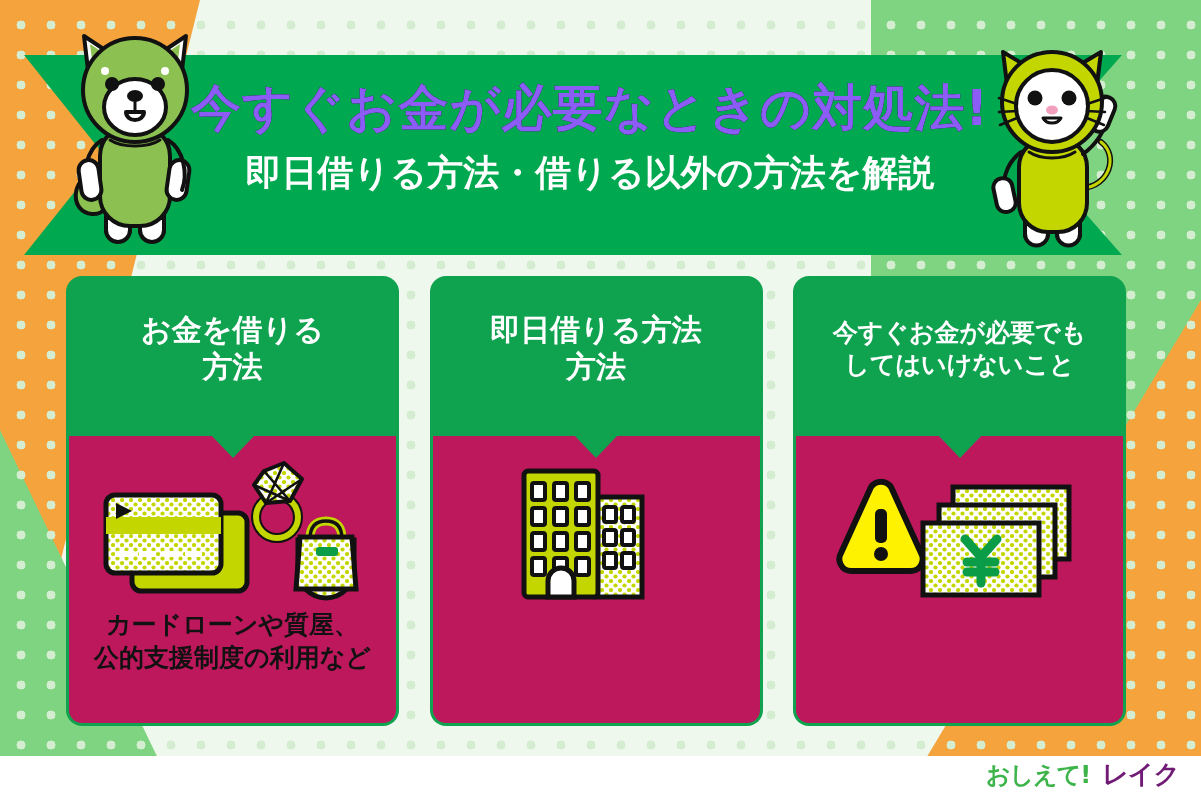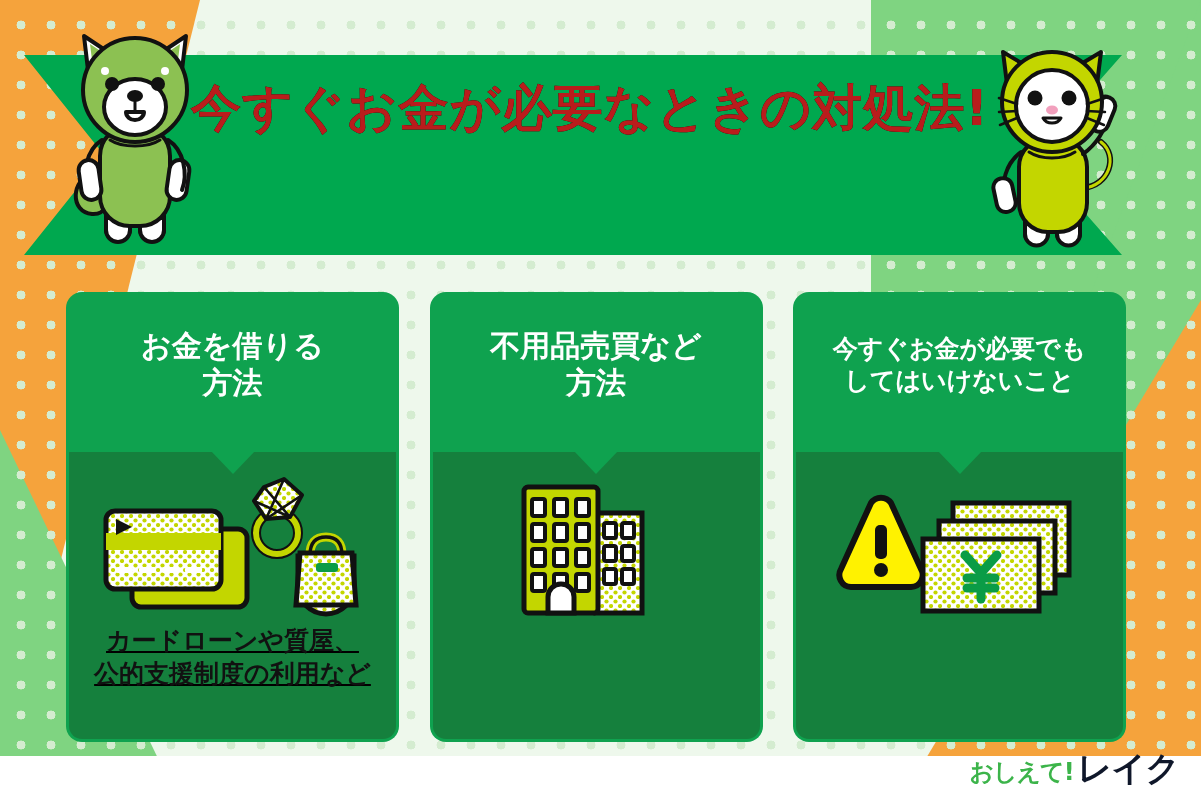--- a/index.html
+++ b/index.html
@@ -61,21 +61,21 @@
   .banner {
     position:absolute; left:24px; top:55px; width:1155px; height:200px;
     background:#00a84f;
     clip-path:polygon(0 0, 1098px 0, 1010px 100px, 1098px 200px, 0 200px, 80px 100px);
     z-index:4;
   }
   .banner-title {
     position:absolute; left:0; right:0; top:28px;
     text-align:center;
     font-size:50px; font-weight:bold;
-    color:#b91c1c;
+    color:#8b5cf6;
     letter-spacing:1px;
     line-height:1;
     z-index:6;
     text-shadow:0 0 0 #000;
   }
   .banner-sub {
     position:absolute; left:0; right:0; top:100px;
     text-align:center;
     font-size:36px; font-weight:bold;
     color:#ffffff;
@@ -85,21 +85,21 @@
   }
   .banner-text-wrap { position:absolute; left:150px; top:55px; width:880px; height:200px; z-index:7; }
 
   
   .mascot { position:absolute; z-index:8; }
   #dog { left:48px; top:22px; width:170px; height:230px; }
   #cat { left:975px; top:38px; width:160px; height:215px; }
 
   
   .cards {
-    position:absolute; left:66px; top:292px;
+    position:absolute; left:66px; top:276px;
     width:1060px; height:450px;
     display:flex; justify-content:space-between;
     z-index:5;
   }
   .card {
     width:333px; height:450px;
     position:relative;
     display:flex; flex-direction:column;
   }
   .card-head {
@@ -121,69 +121,69 @@
     position:absolute; left:50%; bottom:-22px;
     transform:translateX(-50%);
     width:0; height:0;
     border-left:23px solid transparent;
     border-right:23px solid transparent;
     border-top:24px solid #0fa24f;
     z-index:6;
   }
   .card-body {
     flex:1;
-    background:#15803d;
+    background:#be185d;
     border:3px solid #0fa24f;
     border-top:none;
     border-radius:0 0 16px 16px;
     display:flex; flex-direction:column;
     align-items:center; justify-content:flex-start;
     position:relative;
     padding-top:16px;
-    text-decoration:underline;
   }
   .card-icon {
     height:160px;
     display:flex; align-items:center; justify-content:center;
     width:100%;
   }
   .card-caption {
     font-size:25px; font-weight:bold; color:#111111;
     text-align:center; line-height:1.32;
     white-space:pre-line;
     margin-top:-4px;
   }
 
   
   .logo {
     position:absolute; right:22px; bottom:8px;
-    display:flex; align-items:baseline; gap:4px;
+    display:flex; align-items:baseline; gap:12px;
     z-index:9;
     justify-content:space-between;
   }
   .logo-a { font-size:24px; font-weight:bold; color:#3cb44a; letter-spacing:-1px; }
-  .logo-b { font-size:34px; font-weight:bold; color:#0f172a; letter-spacing:-1px; }
+  .logo-b { font-size:26px; font-weight:bold; color:#701a75; letter-spacing:-1px; }
 </style>
 </head>
 <body>
 
 <div id="stage">
 
   <div class="bg-base"></div>
   <div class="bg-orange-tl2"></div>
   <div class="bg-green-tr-block"></div>
   <div class="bg-green-tr"></div>
   <div class="bg-green-bl"></div>
   <div class="bg-orange-br"></div>
   <div class="bg-dots"></div>
   <div class="bg-white-bottom"></div>
 
   <div class="banner"></div>
   <div class="banner-text-wrap">
     <div class="banner-title">今すぐお金が必要なときの対処法!</div>
+    <div class="banner-sub">即日借りる方法・借りる以外の方法を解説</div>
   </div>
 
   <svg class="mascot" id="dog" viewBox="0 0 170 230">
     <g stroke="#111" stroke-width="4" stroke-linejoin="round" stroke-linecap="round">
 
       <path d="M46 150 C22 158 22 190 44 192 C58 193 62 178 54 172" fill="#8cc152"></path>
 
       <rect x="58" y="150" width="24" height="68" rx="11" fill="#8cc152"></rect>
       <rect x="92" y="150" width="24" height="68" rx="11" fill="#8cc152"></rect>
       <path d="M58 196 h24 v12 a12 12 0 0 1 -24 0 z" fill="#fff"></path>
@@ -309,21 +309,21 @@
             <rect x="228" y="90" width="22" height="9" rx="3" fill="#0a9c46"></rect>
           </svg>
         </div>
         <div class="card-caption">カードローンや質屋、
 公的支援制度の利用など</div>
       </div>
     </div>
 
     <div class="card">
       <div class="card-head">
-        <div class="card-head-text">不用品売買など
+        <div class="card-head-text">即日借りる方法
 方法</div>
         <div class="card-notch"></div>
       </div>
       <div class="card-body">
         <div class="card-icon">
           <svg width="200" height="150" viewBox="0 0 200 150">
             <defs>
               <pattern id="lime-dots2" width="9" height="9" patternUnits="userSpaceOnUse">
                 <rect width="9" height="9" fill="#fff"></rect>
                 <circle cx="2.5" cy="2.5" r="2.1" fill="#c3d600"></circle>

